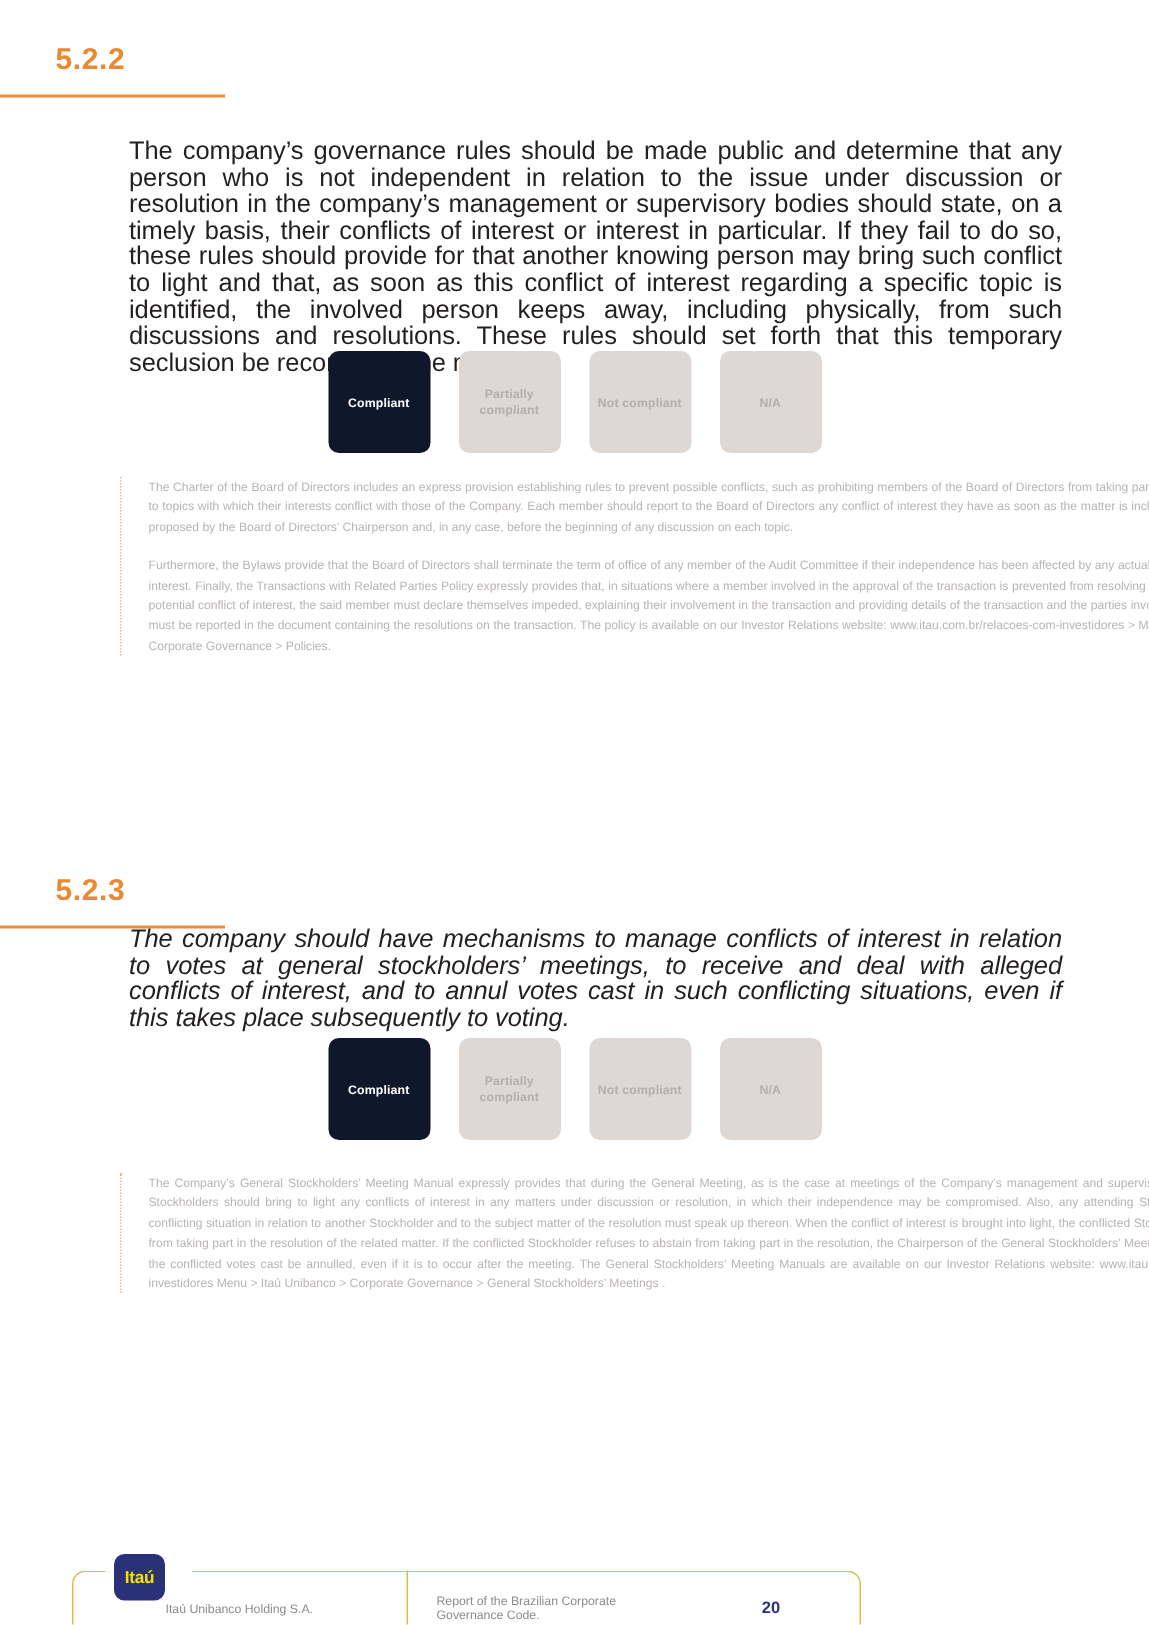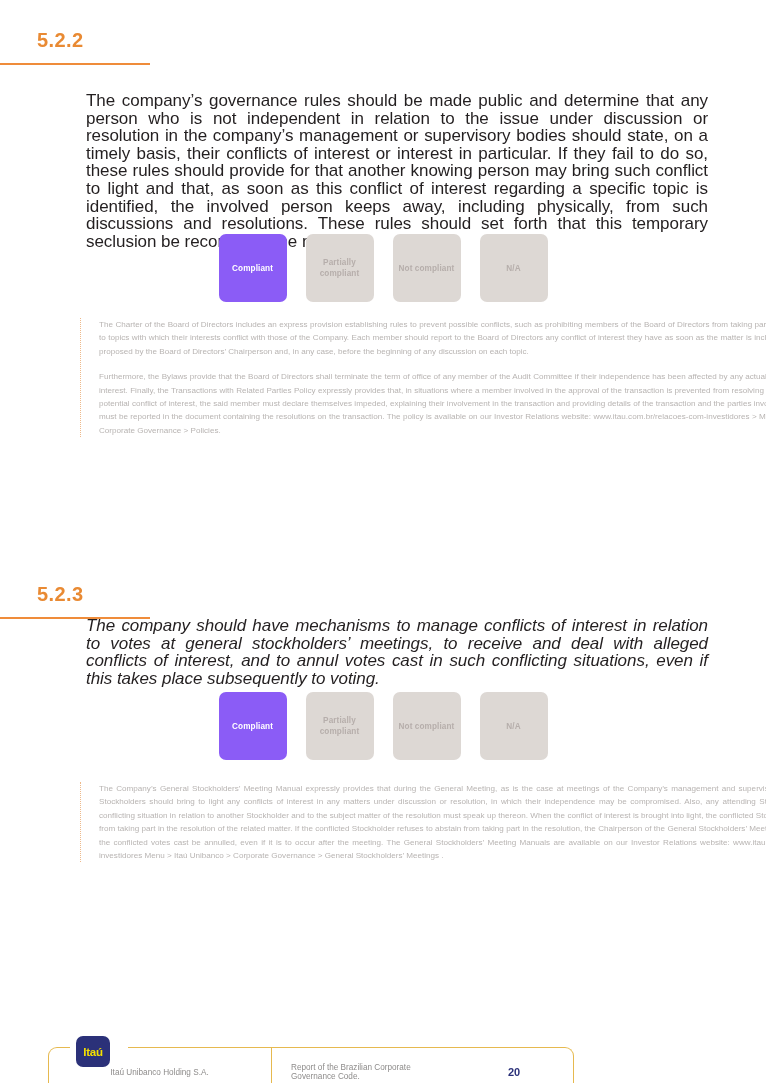--- a/index.html
+++ b/index.html
@@ -72,21 +72,21 @@
     justify-content: center;
     text-align: center;
     font-size: 8.2px;
     line-height: 11px;
     color: #b6aeab;
     font-weight: bold;
     letter-spacing: 0.1px;
     user-select: none;
   }
   .choice.selected {
-    background: #8b5cf6;
+    background: #0f172a;
     color: #ffffff;
   }
   .choice-label { display: block; }
 
   
   .commentary {
     margin: 0 48px 0 80px;
     padding-left: 18px;
     border-left: 1.5px dotted #eeb98a;
     color: #b8b4b2;

